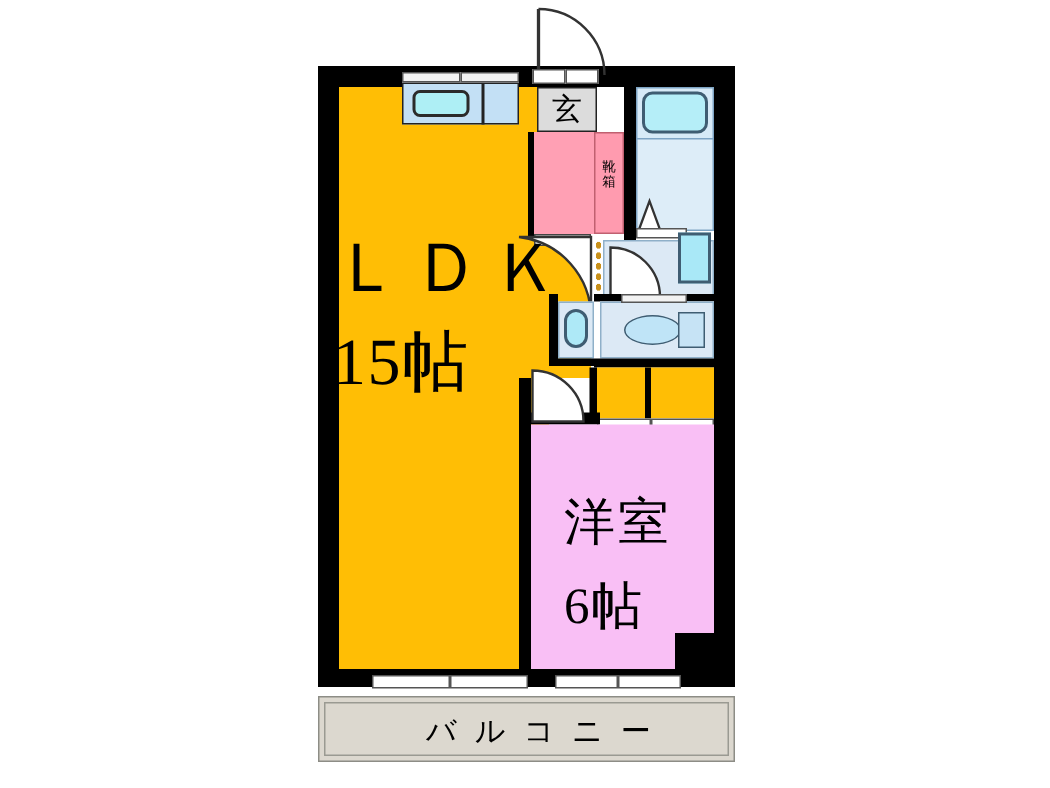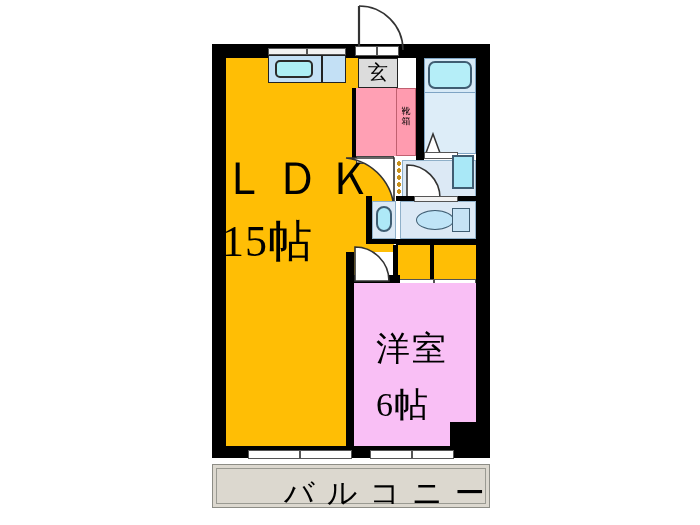--- a/index.html
+++ b/index.html
@@ -47,21 +47,21 @@
     line-height: 1;
     user-select: none;
   }
   .label-ldk   { font-size: 46px; letter-spacing: 7px; font-weight: 400; }
   .label-size  { font-size: 44px; letter-spacing: 1px; font-weight: 400; }
   .label-room  { font-size: 34px; letter-spacing: 2px; }
   .label-room-size { font-size: 34px; letter-spacing: 1px; }
   .label-cl    { font-size: 30px; font-family: "DejaVu Serif", "Liberation Serif", serif; letter-spacing: 4px; }
   .label-genkan{ font-size: 20px; font-family: "DejaVu Sans", sans-serif; }
   .label-shoe  { font-size: 9px; line-height: 10px; white-space: normal; width: 12px; text-align: center; }
-  .label-balcony { font-size: 30px; letter-spacing: 12px; }
+  .label-balcony { font-size: 20px; letter-spacing: 12px; }
 
   
   .arc-svg { position: absolute; overflow: visible; }
   .arc-path { fill: #FFFFFF; stroke: #333; stroke-width: 1.6; }
   .arc-path-open { fill: none; stroke: #333; stroke-width: 1.6; }
 
   
   .sash {
     background: #FFFFFF;
     border: 1.2px solid #555;

